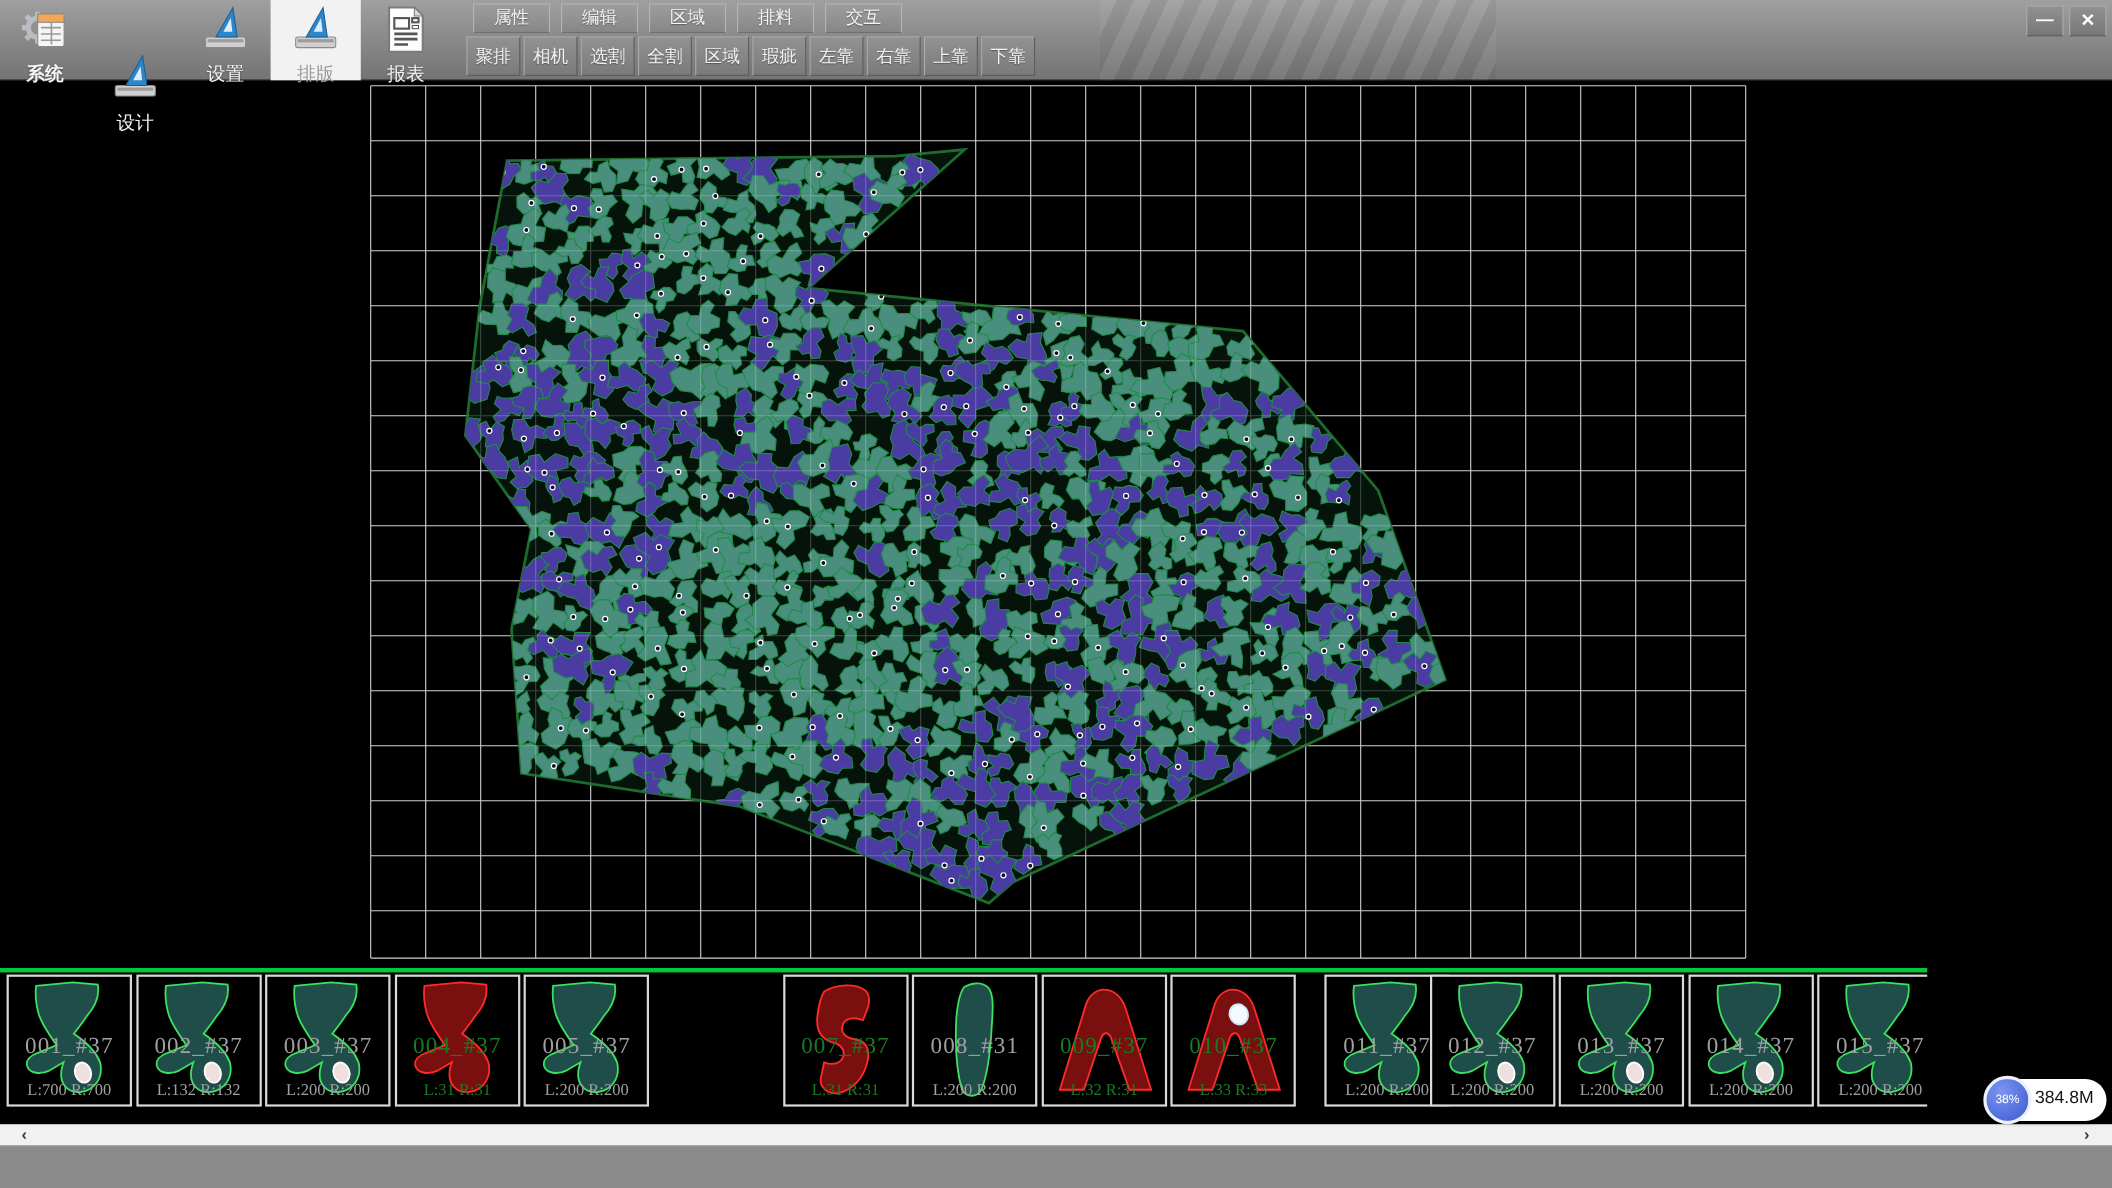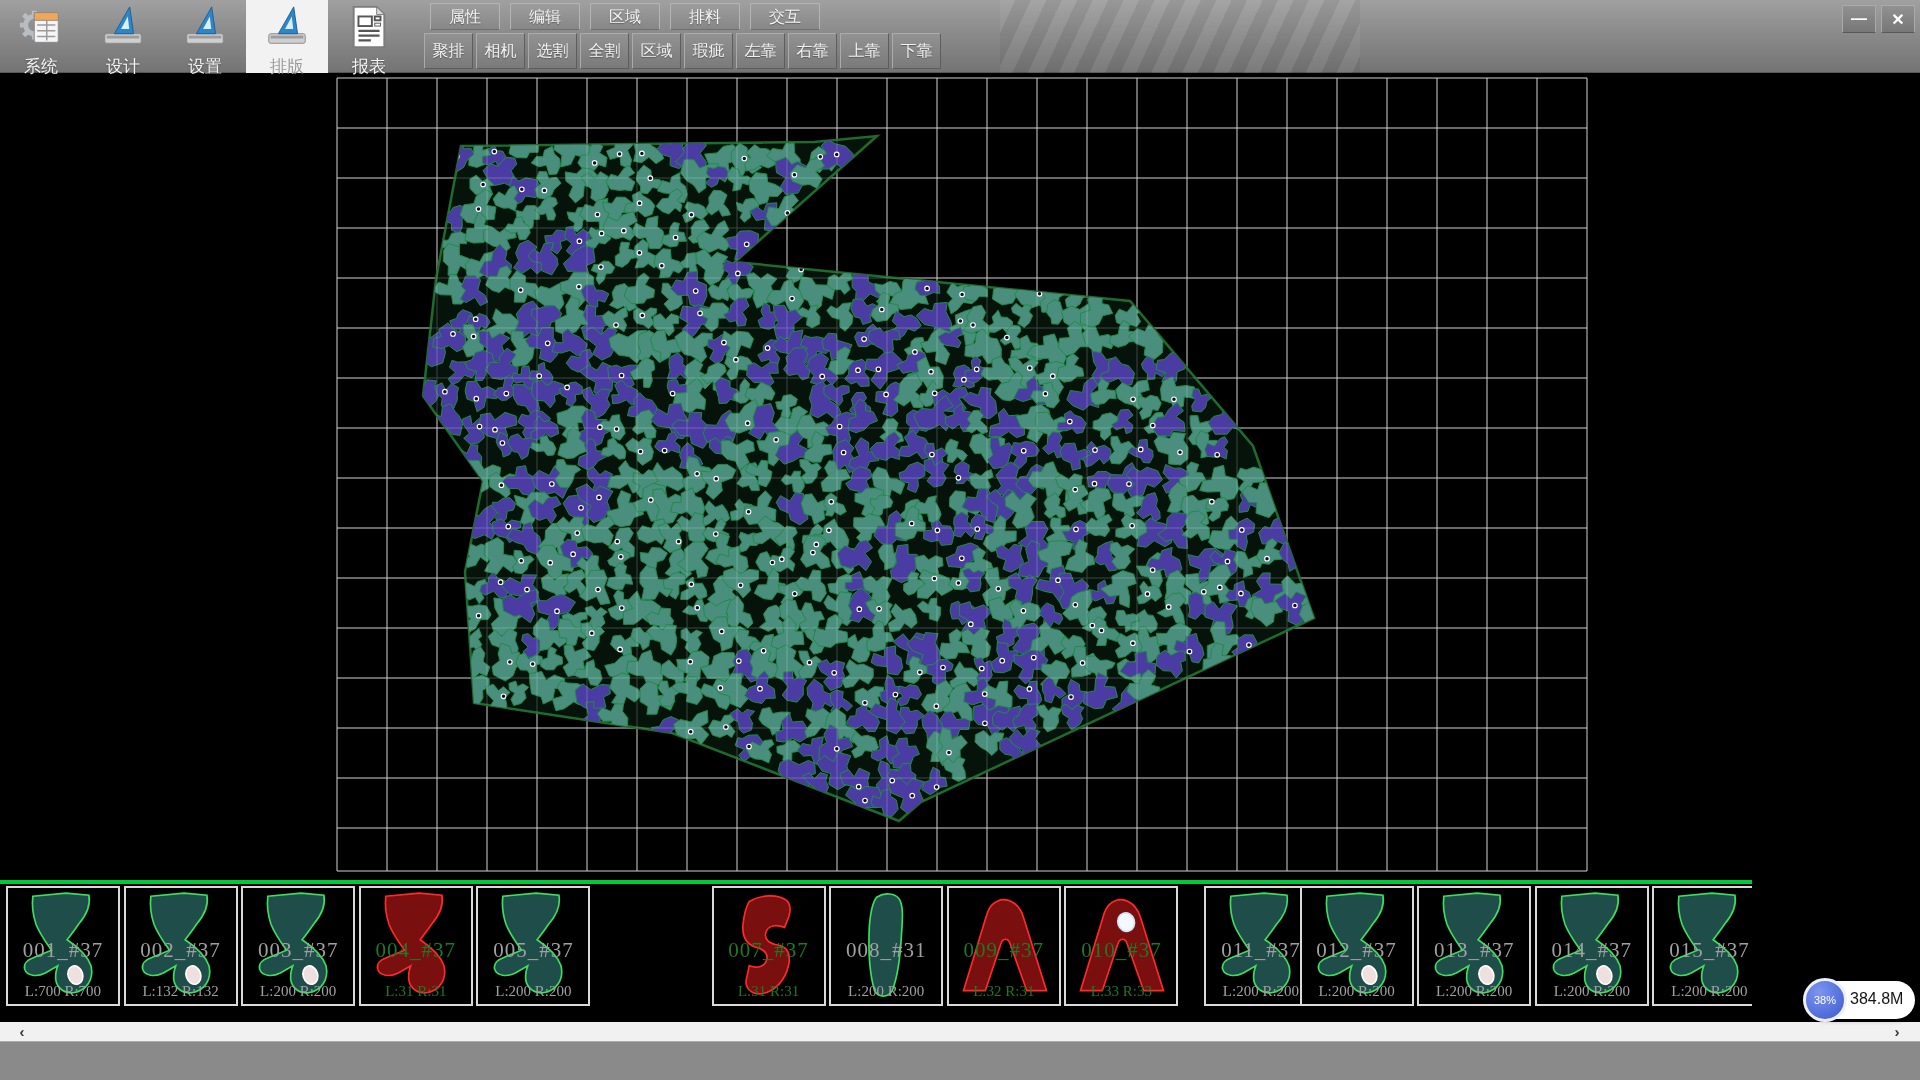--- a/index.html
+++ b/index.html
@@ -68,33 +68,33 @@
   .sb-right { right:8px; width:30px; }
   .statusbar { position:absolute; top:1041px; left:0; width:1920px; height:39px;
                background:#8a8a8a; border-top:1px solid #adadad; }
 </style>
 </head>
 <body>
 
 <div class="topbar">
   <div class="streaks"></div>
   <div id="toolbar">
-      <div class="tb-btn" style="left: 0px;">
+      <div class="tb-btn" style="left: 0px; font-weight: bold;">
         <span><svg class="tb-icon" viewBox="0 0 48 48">
             <g fill="none" stroke="#b9bdc1" stroke-width="5">
               <circle cx="17" cy="22" r="9"></circle>
               <path d="M17 7v6M17 31v6M2 22h6M26 22h6M6 11l4 4M28 11l-4 4M6 33l4-4"></path>
             </g>
             <rect x="17" y="9" width="25" height="31" rx="2" fill="#f5f5f5" stroke="#8a8a8a"></rect>
             <rect x="17" y="9" width="25" height="8" fill="#f0a858" stroke="#8a8a8a"></rect>
             <path d="M20 22h19M20 28h19M20 34h19M30 17v21" stroke="#9a9a9a" stroke-width="1.5"></path>
           </svg></span>
         <div class="tb-label">系统</div>
       </div>
-      <div class="tb-btn" style="left: 82px;">
+      <div class="tb-btn" style="left: 82px; margin-top: 44px;">
         <span><svg class="tb-icon" viewBox="0 0 48 48">
             <rect x="5" y="31" width="38" height="10" rx="2" fill="#cfcfcf" stroke="#8a8a8a"></rect>
             <rect x="7" y="33" width="34" height="3" fill="#9c9c9c"></rect>
             <path d="M15 31 L31 3 L35 31 Z" fill="#2e86c8" stroke="#1b5f96"></path>
             <path d="M22 26 L29 13 L30.5 26 Z" fill="#ddeefb"></path>
           </svg></span>
         <div class="tb-label">设计</div>
       </div>
       <div class="tb-btn" style="left: 164px;">
         <span><svg class="tb-icon" viewBox="0 0 48 48">

